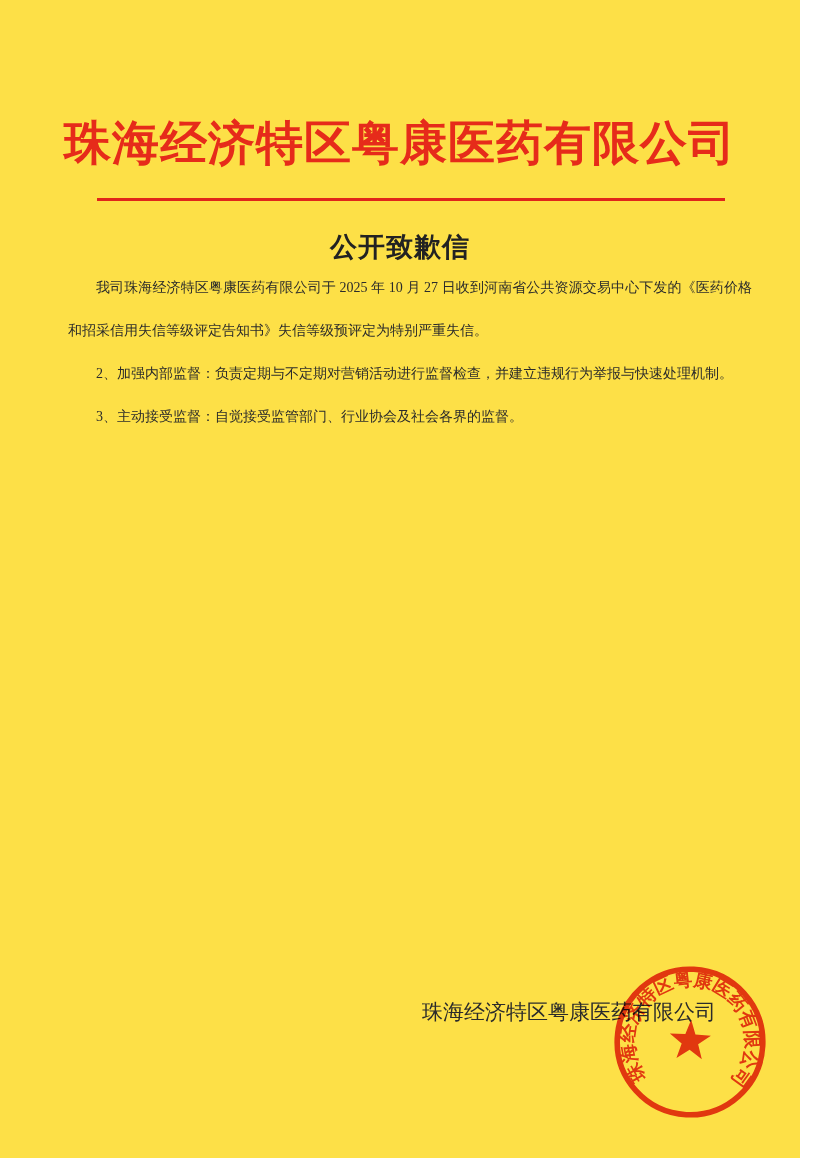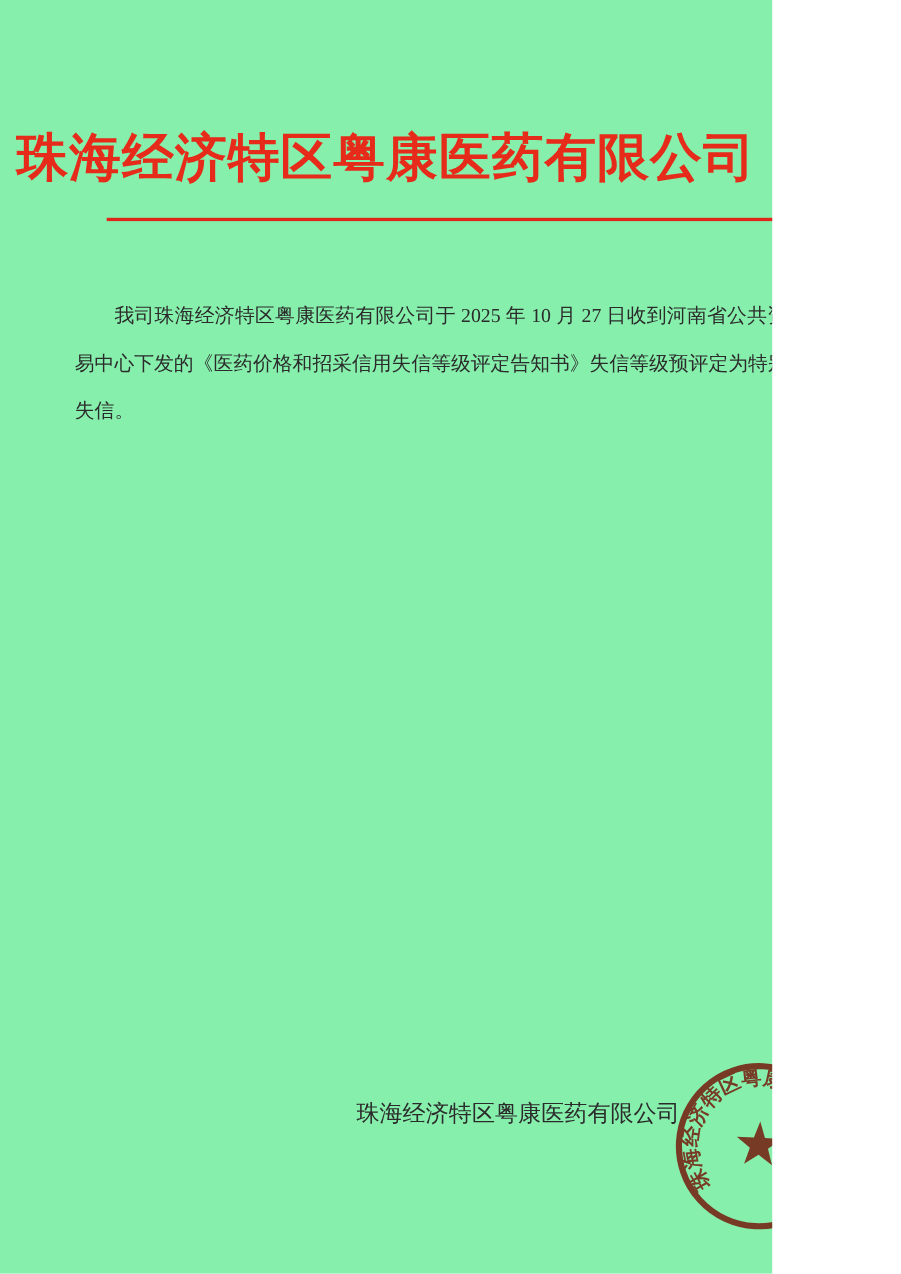--- a/index.html
+++ b/index.html
@@ -2,23 +2,23 @@
 <html><head>
 <meta charset="utf-8">
 <style>
   html, body {
     margin: 0;
     padding: 0;
     background: #ffffff;
   }
   .page {
     position: relative;
-    width: 702px;
+    width: 800px;
     height: 1158px;
-    background: #86efac;
+    background: #fde047;
     overflow: hidden;
     font-family: "Liberation Serif", "DejaVu Serif", serif;
   }
   .letterhead {
     position: absolute;
     top: 112px;
     left: 0;
     right: 0;
     text-align: center;
     font-size: 47px;
@@ -44,21 +44,21 @@
     font-size: 27px;
     font-weight: 600;
     color: #222222;
     letter-spacing: 1px;
   }
   .body-text {
     position: absolute;
     top: 266px;
     left: 68px;
     width: 684px;
-    font-size: 18px;
+    font-size: 14px;
     line-height: 43px;
     text-align: justify;
     color: #2b2b2b;
   }
   .body-text p {
     margin: 0;
     padding: 0;
     text-indent: 2em;
   }
   .signature-block {
@@ -100,23 +100,26 @@
 </style>
 </head>
 <body>
 
 <div class="page">
 
   <div class="letterhead">珠海经济特区粤康医药有限公司</div>
 
   <div class="header-divider"></div>
 
+  <div class="doc-title">公开致歉信</div>
 
   <div class="body-text">
     <p>我司珠海经济特区粤康医药有限公司于 2025 年 10 月 27 日收到河南省公共资源交易中心下发的《医药价格和招采信用失信等级评定告知书》失信等级预评定为特别严重失信。</p>
+    <p>2、加强内部监督：负责定期与不定期对营销活动进行监督检查，并建立违规行为举报与快速处理机制。</p>
+    <p>3、主动接受监督：自觉接受监管部门、行业协会及社会各界的监督。</p>
   </div>
 
   <div class="signature-block">
     <span class="signature-company">珠海经济特区粤康医药有限公司</span>
   </div>
 
   <svg class="seal" viewBox="0 0 200 200" xmlns="http://www.w3.org/2000/svg">
     <circle cx="100" cy="100" r="91" fill="none" stroke="#df241a" stroke-width="7"></circle>
     <polygon points="100,72 106.3,90.3 125.7,90.7 110.3,102.3 115.9,120.8 100,109.8 84.1,120.8 89.7,102.3 74.3,90.7 93.7,90.3" fill="#df241a"></polygon>
     <path id="sealArc" d="M 49.7 148.6 A 70 70 0 1 1 150.3 148.6" fill="none"></path>

